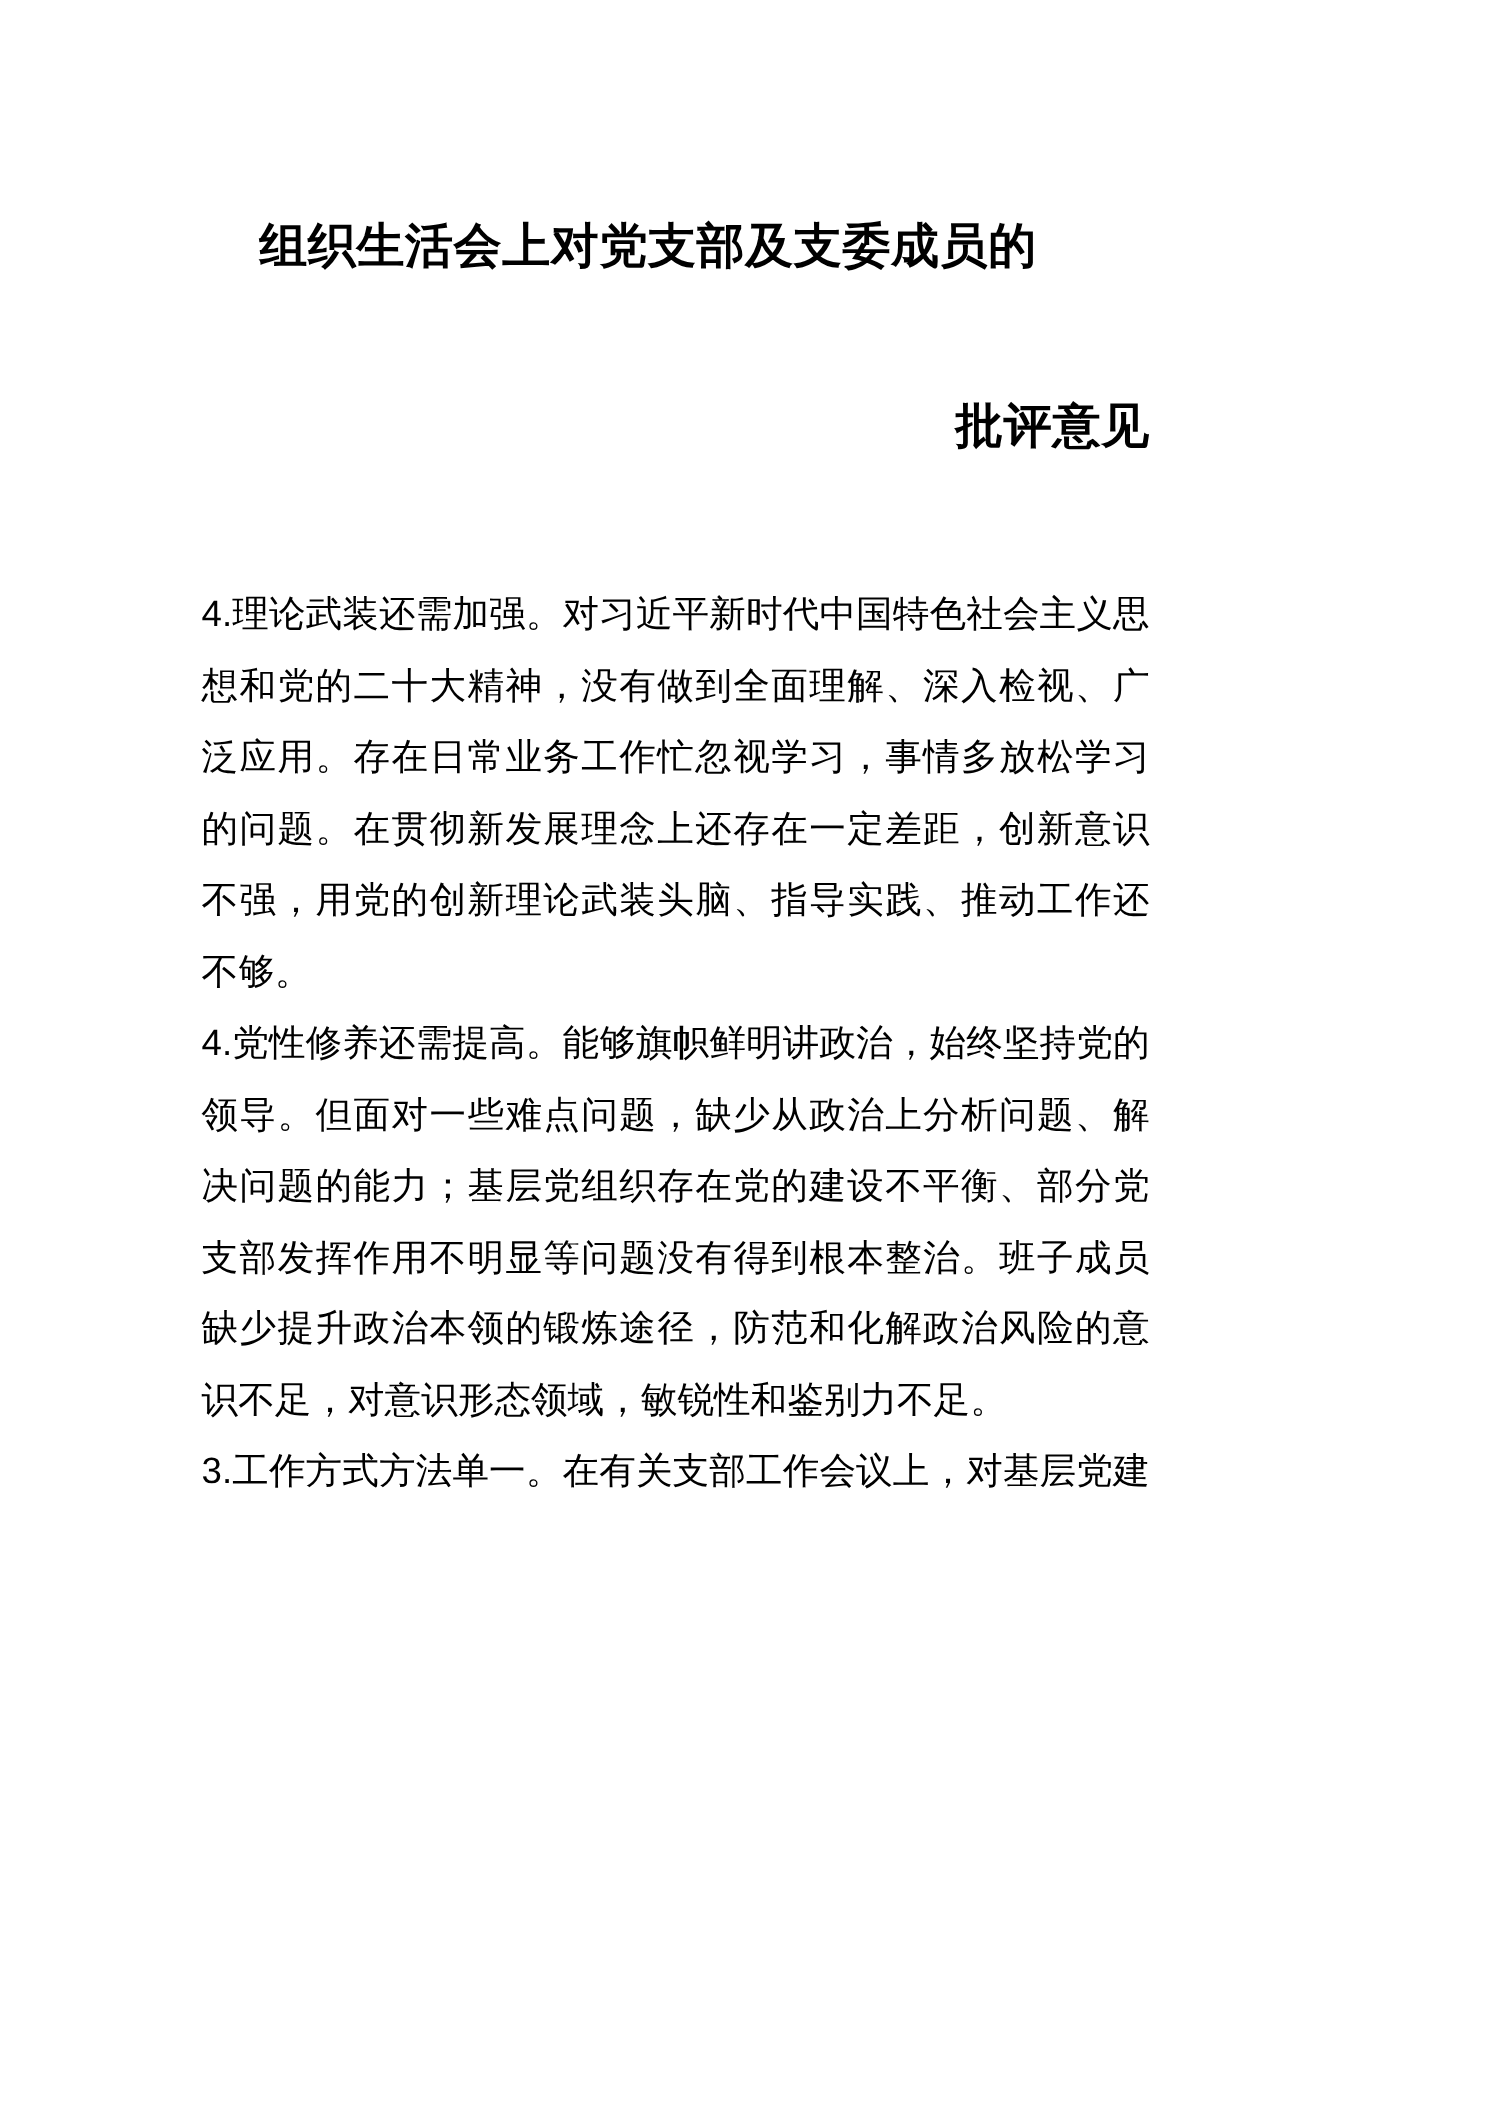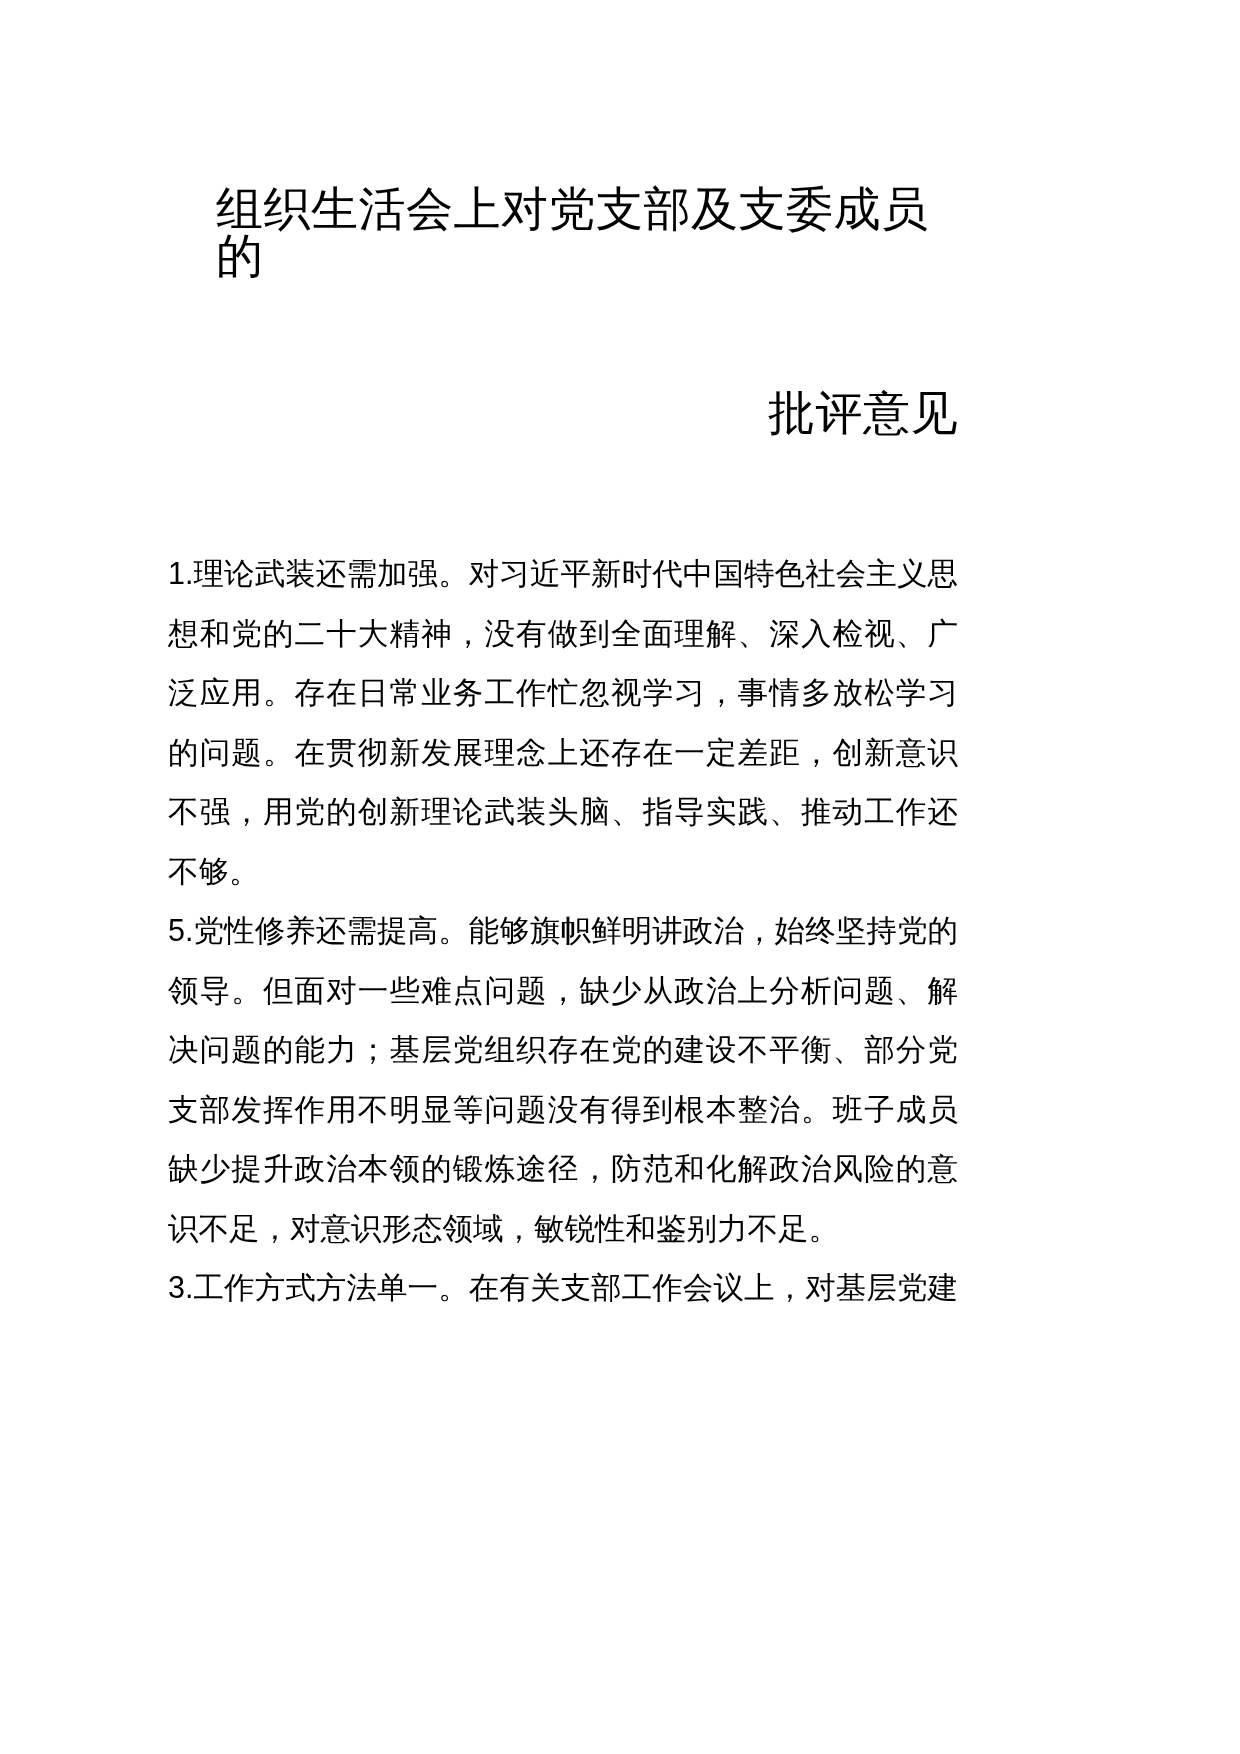--- a/index.html
+++ b/index.html
@@ -21,22 +21,22 @@
     overflow: hidden;
     margin: 0 auto;
   }
   .doc-body {
     position: absolute;
     left: 168px;
     top: 0;
     width: 790px;
   }
   .doc-title {
-    font-size: 47px;
-    font-weight: 400;
+    font-size: 40px;
+    font-weight: 700;
     text-align: center;
     letter-spacing: 0.5px;
     line-height: 1.0;
     color: #000000;
   }
   .title-line-1 {
     margin-top: 185px;
     text-align: left;
     padding-left: 48px;
   }
@@ -71,21 +71,21 @@
 
 <div class="page">
   <div class="doc-body">
 
     <div class="doc-title title-line-1">组织生活会上对党支部及支委成员的</div>
 
     <div class="doc-title title-line-2">批评意见</div>
 
     <div class="para-block">
 
-      <p class="para">1.理论武装还需加强。对习近平新时代中国特色社会主义思想和党的二十大精神，没有做到全面理解、深入检视、广泛应用。存在日常业务工作忙忽视学习，事情多放松学习的问题。在贯彻新发展理念上还存在一定差距，创新意识不强，用党的创新理论武装头脑、指导实践、推动工作还不够。</p>
+      <p class="para">4.理论武装还需加强。对习近平新时代中国特色社会主义思想和党的二十大精神，没有做到全面理解、深入检视、广泛应用。存在日常业务工作忙忽视学习，事情多放松学习的问题。在贯彻新发展理念上还存在一定差距，创新意识不强，用党的创新理论武装头脑、指导实践、推动工作还不够。</p>
 
-      <p class="para">5.党性修养还需提高。能够旗帜鲜明讲政治，始终坚持党的领导。但面对一些难点问题，缺少从政治上分析问题、解决问题的能力；基层党组织存在党的建设不平衡、部分党支部发挥作用不明显等问题没有得到根本整治。班子成员缺少提升政治本领的锻炼途径，防范和化解政治风险的意识不足，对意识形态领域，敏锐性和鉴别力不足。</p>
+      <p class="para">4.党性修养还需提高。能够旗帜鲜明讲政治，始终坚持党的领导。但面对一些难点问题，缺少从政治上分析问题、解决问题的能力；基层党组织存在党的建设不平衡、部分党支部发挥作用不明显等问题没有得到根本整治。班子成员缺少提升政治本领的锻炼途径，防范和化解政治风险的意识不足，对意识形态领域，敏锐性和鉴别力不足。</p>
 
       <p class="para last-clipped">3.工作方式方法单一。在有关支部工作会议上，对基层党建工作贯彻落实讲得不具体，日常学习教育形式单一。组织党员干部到党风廉政教育基地、观看反腐纪录片、组织各</p>
 
     </div>
   </div>
 </div>
 
 </body></html>

